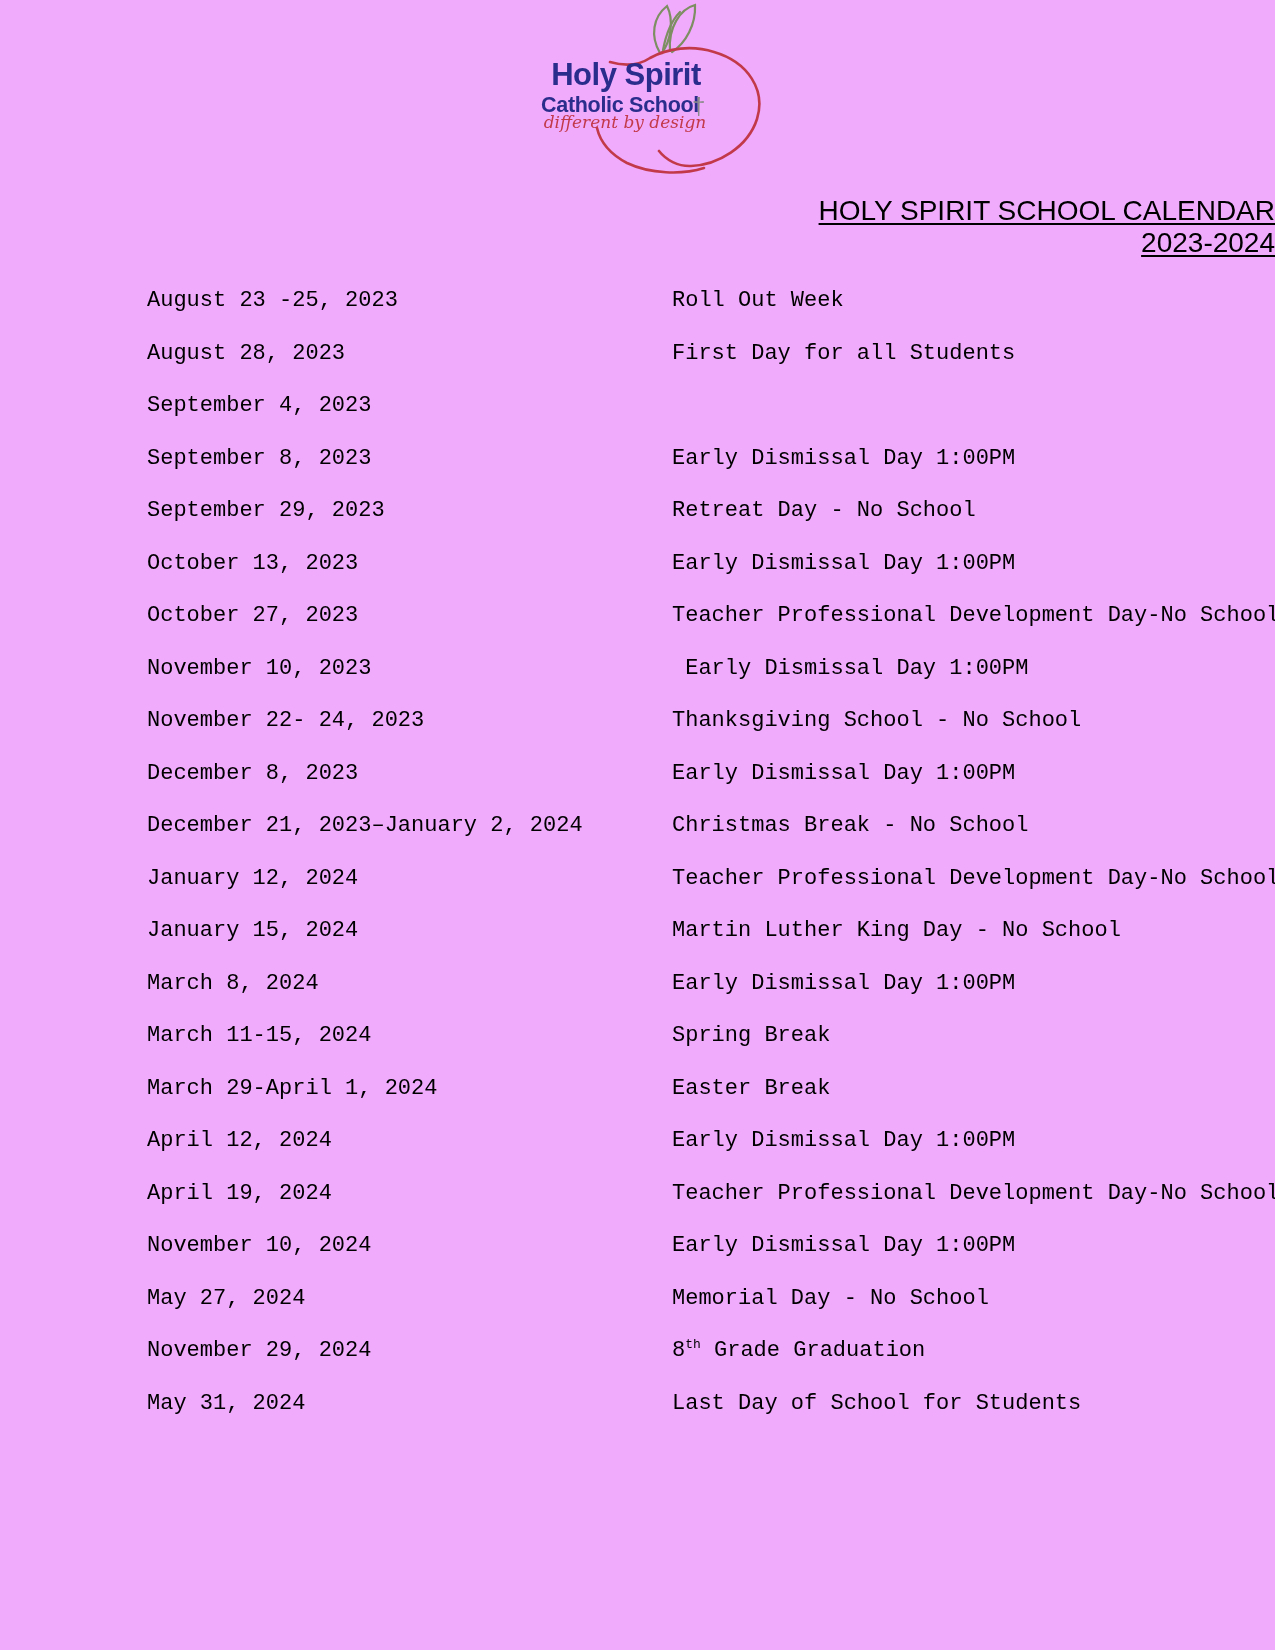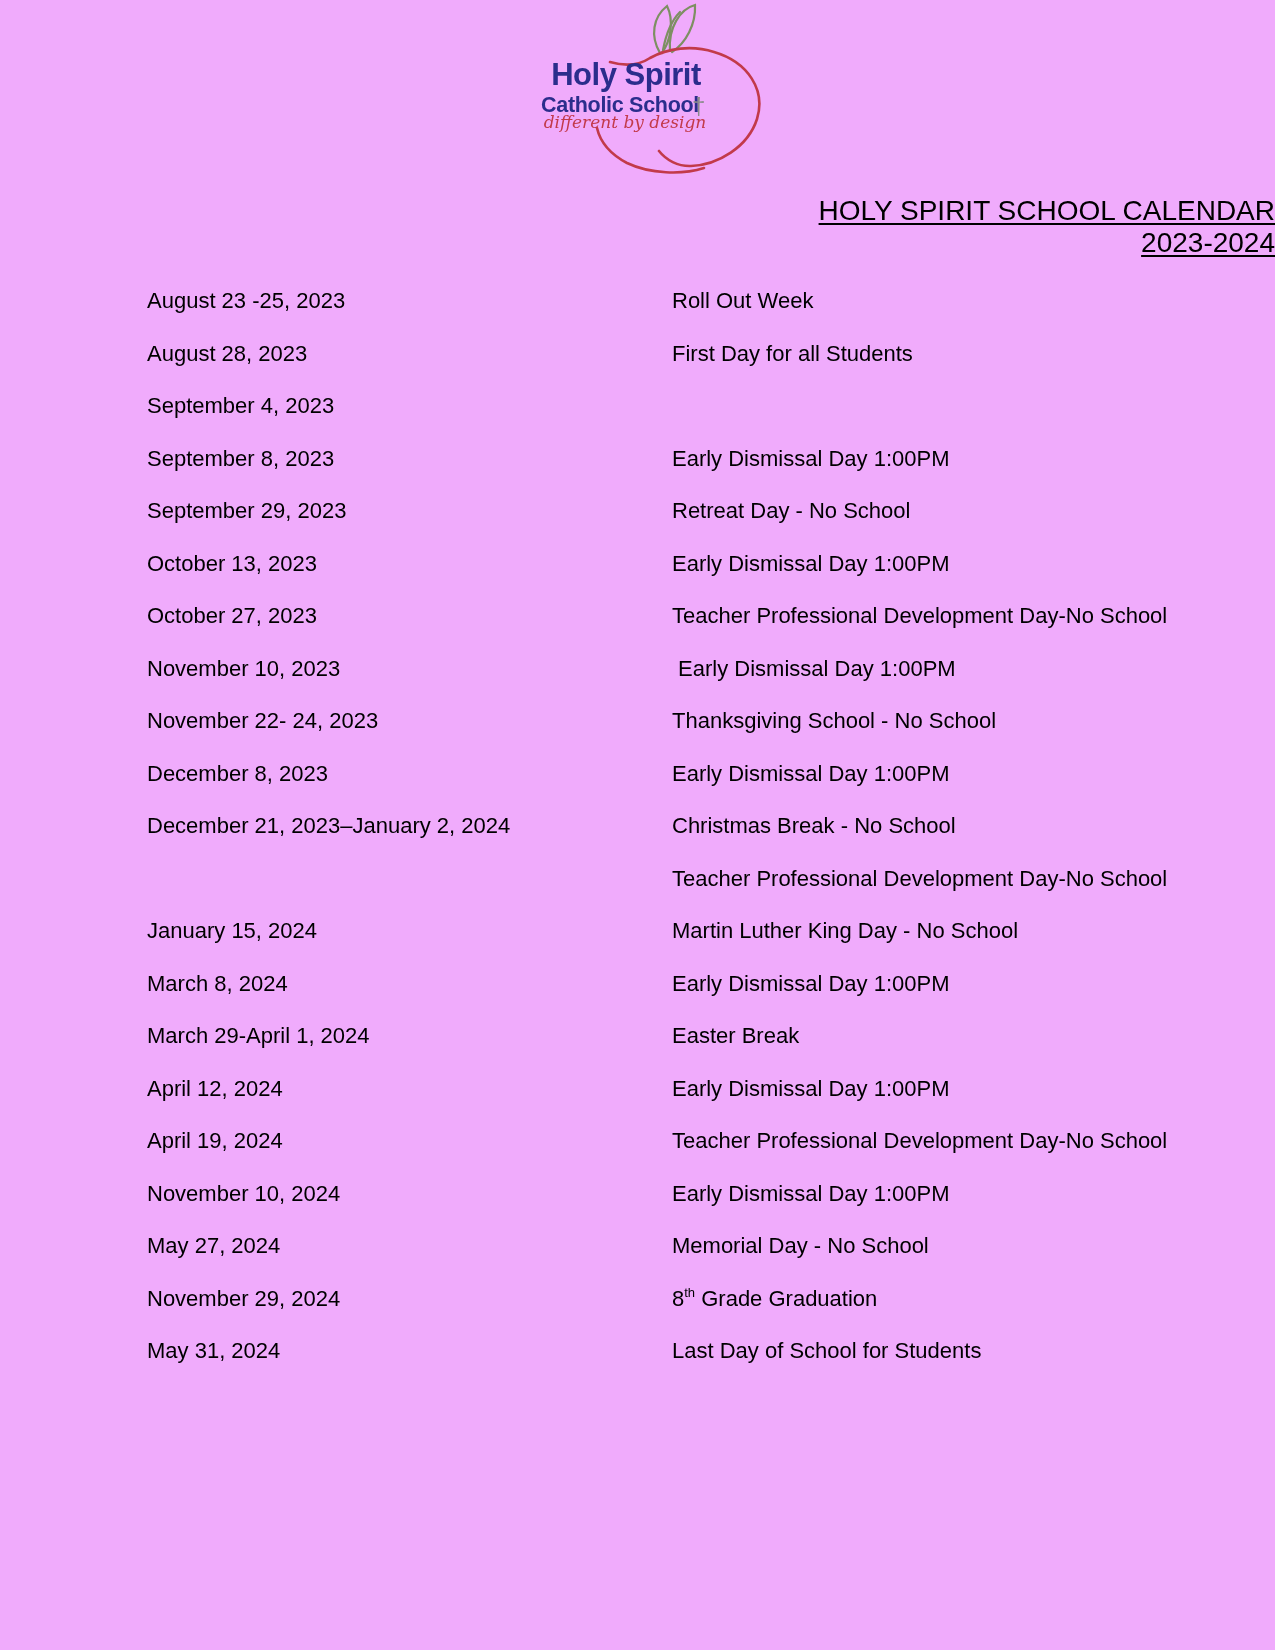--- a/index.html
+++ b/index.html
@@ -17,21 +17,21 @@
   .title-block {
     position:absolute; top:195px; left:0; width:100%;
     text-align:right;
     font-size:28px; line-height:32px;
   }
   .title-line {
     text-decoration:underline;
     text-underline-offset:3px;
   }
   .rows { position:absolute; top:275px; left:0; width:100%; }
-  .row { position:relative; height:52.5px; line-height:52.5px; }
+  .row { position:relative; height:52.5px; line-height:52.5px;font-family:Liberation Mono, monospace; }
   .cell-date {
     position:absolute; left:147px; top:0;
     font-size:22px; white-space:pre;
   }
   .cell-event {
     position:absolute; left:672px; top:0;
     font-size:22px; white-space:pre;
   }
   .cell-event sup {
     font-size:13px; line-height:0; vertical-align:super;margin-top:15px;
@@ -110,29 +110,34 @@
       </div>
       <div class="row">
         <span class="cell-date">December 8, 2023</span>
         <span class="cell-event">Early Dismissal Day 1:00PM</span>
       </div>
       <div class="row">
         <span class="cell-date">December 21, 2023–January 2, 2024</span>
         <span class="cell-event">Christmas Break - No School</span>
       </div>
       <div class="row">
+        <span class="cell-date">January 12, 2024</span>
         <span class="cell-event">Teacher Professional Development Day-No School</span>
       </div>
       <div class="row">
         <span class="cell-date">January 15, 2024</span>
         <span class="cell-event">Martin Luther King Day - No School</span>
       </div>
       <div class="row">
         <span class="cell-date">March 8, 2024</span>
         <span class="cell-event">Early Dismissal Day 1:00PM</span>
+      </div>
+      <div class="row">
+        <span class="cell-date">March 11-15, 2024</span>
+        <span class="cell-event">Spring Break</span>
       </div>
       <div class="row">
         <span class="cell-date">March 29-April 1, 2024</span>
         <span class="cell-event">Easter Break</span>
       </div>
       <div class="row">
         <span class="cell-date">April 12, 2024</span>
         <span class="cell-event">Early Dismissal Day 1:00PM</span>
       </div>
       <div class="row">

